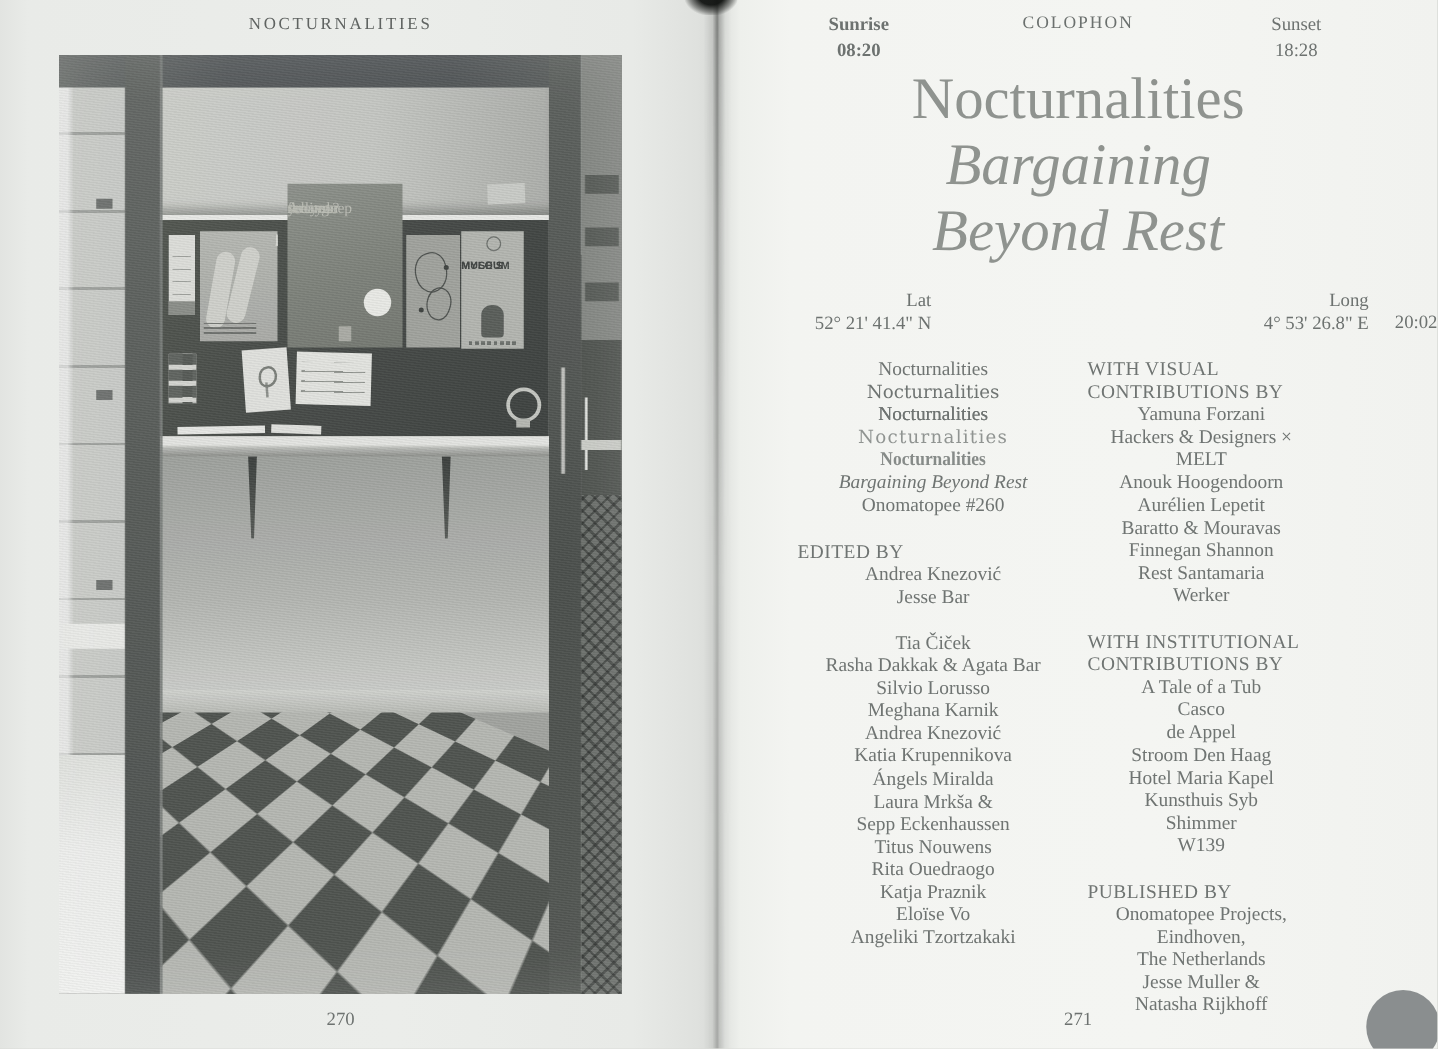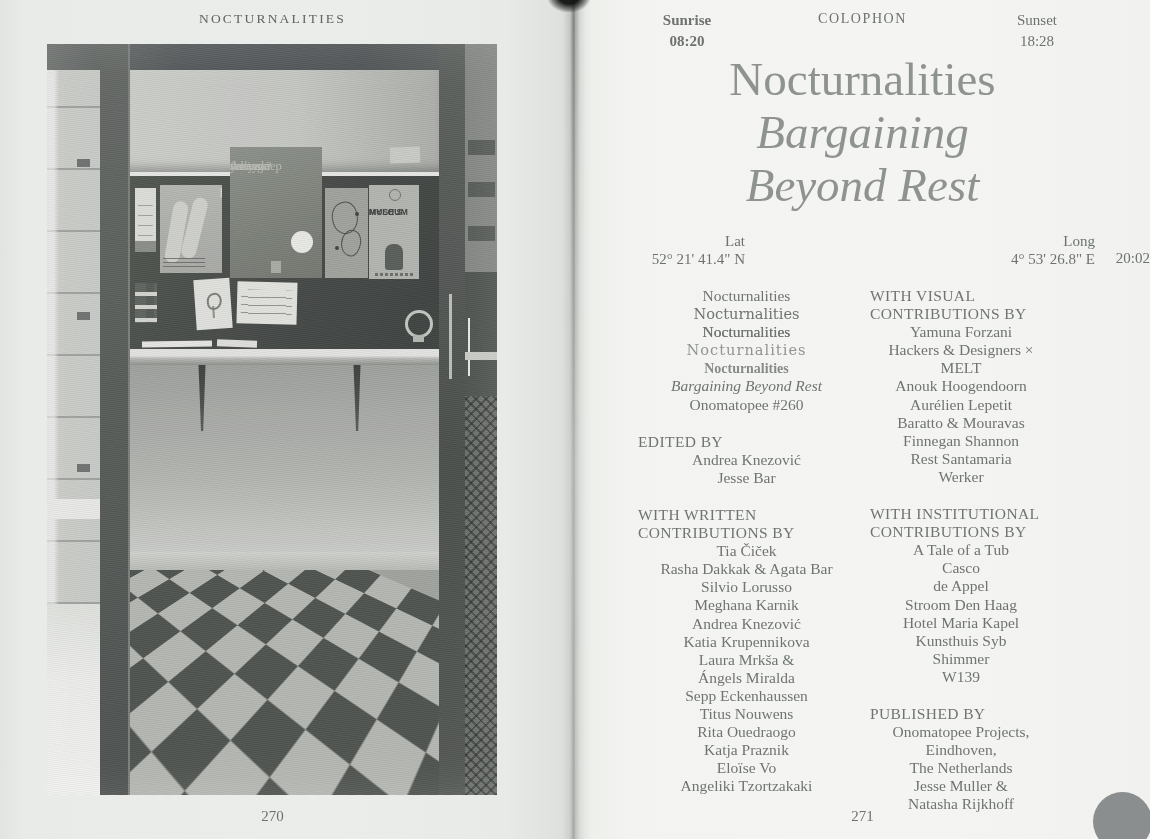--- a/index.html
+++ b/index.html
@@ -314,31 +314,30 @@
         </div>
       <div class="credit-section">
         <div class="sec-label">EDITED BY</div>
         <div class="sec-names">
 
         <div class="name-line">Andrea Knezović</div>
             <div class="name-line">Jesse Bar</div>
           </div>
       </div>
       <div class="credit-section">
-        <div class="sec-label">WITH WRITTEN CONTRIBUTIONS BY</div>
         <div class="sec-names">
 
         <div class="name-line">Tia Čiček</div>
             <div class="name-line">Rasha Dakkak &amp; Agata Bar</div>
             <div class="name-line">Silvio Lorusso</div>
             <div class="name-line">Meghana Karnik</div>
             <div class="name-line">Andrea Knezović</div>
             <div class="name-line">Katia Krupennikova</div>
+            <div class="name-line">Ángels Miralda</div>
             <div class="name-line">Laura Mrkša &amp;</div>
-            <div class="name-line">Ángels Miralda</div>
             <div class="name-line">Sepp Eckenhaussen</div>
             <div class="name-line">Titus Nouwens</div>
             <div class="name-line">Rita Ouedraogo</div>
             <div class="name-line">Katja Praznik</div>
             <div class="name-line">Eloïse Vo</div>
             <div class="name-line">Angeliki Tzortzakaki</div>
           </div>
       </div>
     </div>
 

